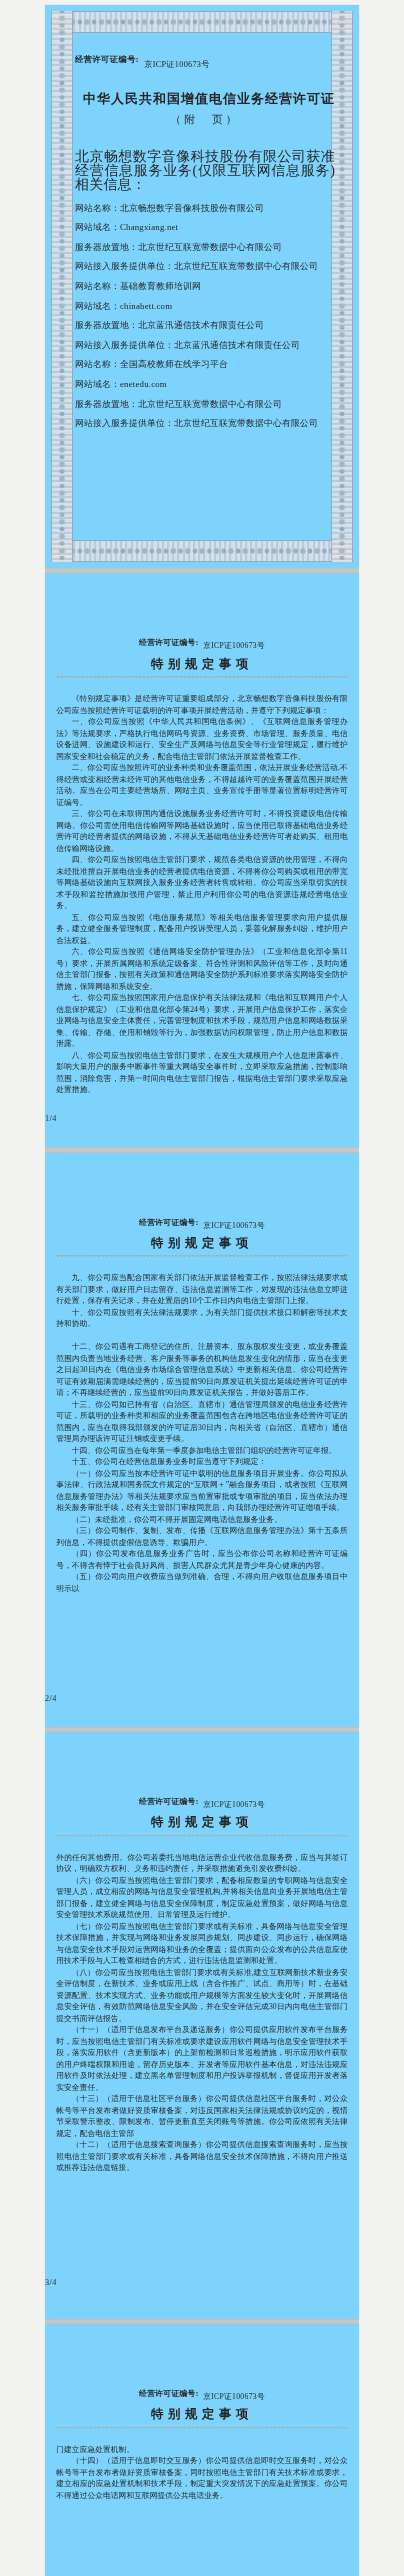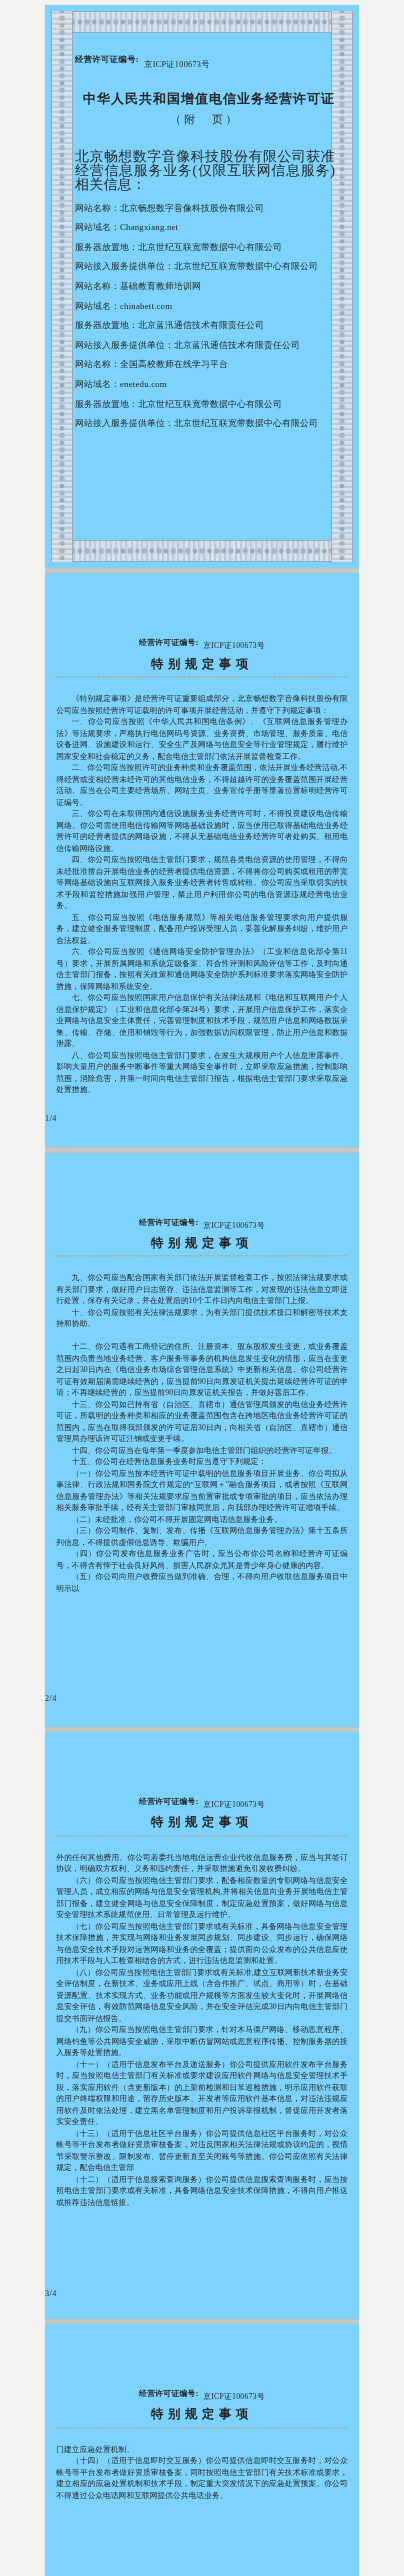--- a/index.html
+++ b/index.html
@@ -63,21 +63,21 @@
   .sp-body p{
     margin:0;font-size:7.7px;line-height:11.5px;text-align:justify;
     text-indent:2em;letter-spacing:0.1px;
   }
   #page3 .sp-body p:nth-of-type(3){margin-top:11.3px;}
   #page4 .sp-body p:nth-of-type(9){margin-top:11.3px;}
   #page4 .sp-body p:nth-of-type(1){text-indent:0;}
   #page5 .sp-body p:nth-of-type(1){text-indent:0;}
   .pageno{position:absolute;left:0;right:0;font-size:8.2px;letter-spacing:0.5px;color:#303030;}
   #page2 .pageno,#page3 .pageno{bottom:24px;}
-  #page4 .pageno{bottom:21px;}
+  #page4 .pageno{bottom:32px;}
 </style>
 </head>
 <body>
 
 <div id="canvas">
 
   <section class="page" id="page1">
     <div class="frame-strip frame-h frame-top"></div>
     <div class="frame-strip frame-h frame-bottom"></div>
     <div class="frame-strip frame-v frame-left"></div>
@@ -163,21 +163,20 @@
       <span>经营许可证编号:</span><span class="lic-val">京ICP证100673号</span>
     </div>
     <div class="sp-title">特别规定事项</div>
     <div class="zigzag"></div>
     <div class="sp-body">
 
     <p>外的任何其他费用。你公司若委托当地电信运营企业代收信息服务费，应当与其签订协议，明确双方权利、义务和违约责任，并采取措施避免引发收费纠纷。</p>
         <p>（六）你公司应当按照电信主管部门要求，配备相应数量的专职网络与信息安全管理人员，成立相应的网络与信息安全管理机构,并将相关信息向业务开展地电信主管部门报备，建立健全网络与信息安全保障制度，制定应急处置预案，做好网络与信息安全管理技术系统规范使用、日常管理及运行维护。</p>
         <p>（七）你公司应当按照电信主管部门要求或有关标准，具备网络与信息安全管理技术保障措施，并实现与网络和业务发展同步规划、同步建设、同步运行，确保网络与信息安全技术手段对运营网络和业务的全覆盖；提供面向公众发布的公共信息应使用技术手段与人工检查相结合的方式，进行违法信息监测和处置。</p>
         <p>（八）你公司应当按照电信主管部门要求或有关标准,建立互联网新技术新业务安全评估制度，在新技术、业务或应用上线（含合作推广、试点、商用等）时，在基础资源配置、技术实现方式、业务功能或用户规模等方面发生较大变化时，开展网络信息安全评估，有效防范网络信息安全风险，并在安全评估完成30日内向电信主管部门提交书面评估报告。</p>
-        <p>（九）你公司应当按照电信主管部门要求，针对木马僵尸网络、移动恶意程序、网络钓鱼等公共网络安全威胁，采取中断仿冒网站或恶意程序传播、控制服务器的接入服务等处置措施。</p>
         <p>（十一）（适用于信息发布平台及递送服务）你公司提供应用软件发布平台服务时，应当按照电信主管部门有关标准或要求建设应用软件网络与信息安全管理技术手段，落实应用软件（含更新版本）的上架前检测和日常巡检措施，明示应用软件获取的用户终端权限和用途，留存历史版本、开发者等应用软件基本信息，对违法违规应用软件及时依法处理，建立黑名单管理制度和用户投诉举报机制，督促应用开发者落实安全责任。</p>
         <p>（十三）（适用于信息社区平台服务）你公司提供信息社区平台服务时，对公众帐号等平台发布者做好资质审核备案，对违反国家相关法律法规或协议约定的，视情节采取警示整改、限制发布、暂停更新直至关闭账号等措施。你公司应依照有关法律规定，配合电信主管部</p>
         <p>（十二）（适用于信息搜索查询服务）你公司提供信息搜索查询服务时，应当按照电信主管部门要求或有关标准，具备网络信息安全技术保障措施，不得向用户推送或推荐违法信息链接。</p>
       </div>
     <div class="pageno">3/4</div>
   </section>
 
   <div class="page-gap"></div>
 
   <section class="page sp" id="page5">

